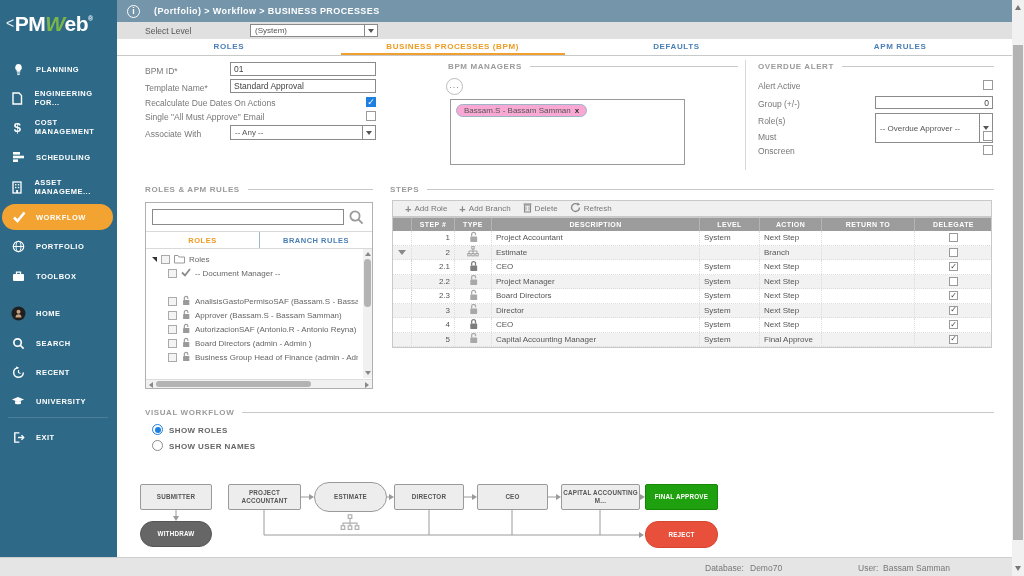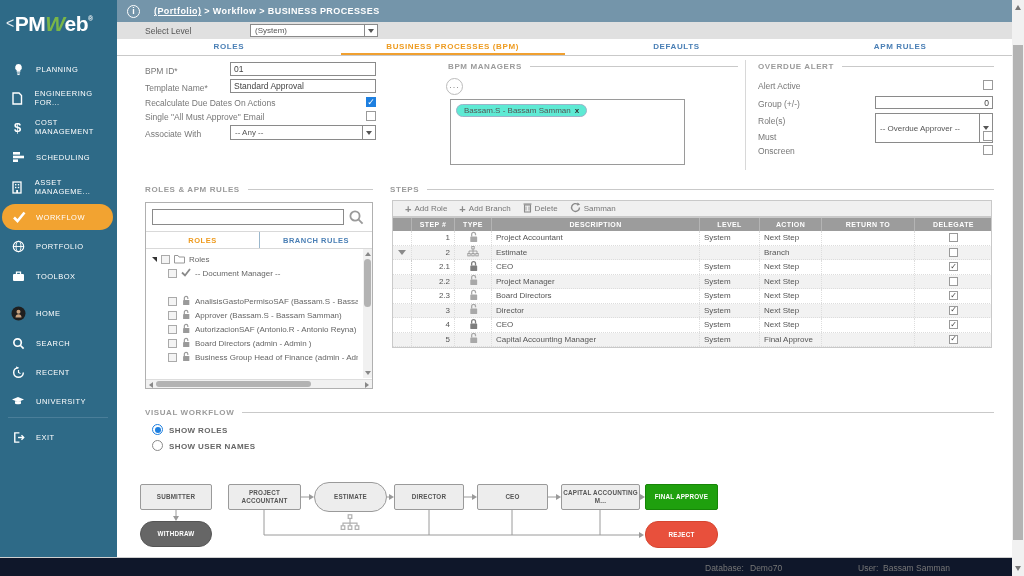--- a/index.html
+++ b/index.html
@@ -8,31 +8,31 @@
   .abs { position:absolute; }
 
   
   .sidebar { position:absolute; left:0; top:0; width:117px; height:557px; background:#2e6a87; }
   .logo { position:absolute; left:6px; top:12px; width:108px; color:#fff; font-size:21px; font-weight:bold; letter-spacing:-0.5px; }
   .logo .chev { font-weight:400; font-size:14px; vertical-align:3px; margin-right:1px; color:#e8eef2; }
   .logo .grn { color:#7ab648; font-style:italic; }
   .logo .reg { font-size:7px; vertical-align:10px; }
   .nav-item { position:absolute; left:0; width:117px; height:24px; display:flex; align-items:center; cursor:pointer; }
   .nav-item .ico { width:36px; display:flex; justify-content:center; align-items:center; }
-  .nav-item .lbl { color:#fff; font-size:7.5px; font-weight:400; letter-spacing:0.5px; }
+  .nav-item .lbl { color:#fff; font-size:7.5px; font-weight:700; letter-spacing:0.5px; }
   .nav-item.active-pill { left:2px; width:111px; background:#f2a331; border-radius:13px; height:26px; }
   .nav-item.active-pill .ico { width:34px; }
   .txt-ico { color:#fff; font-weight:bold; font-size:13px; line-height:1; }
   .nav-div { position:absolute; left:8px; width:100px; border-top:1px solid #577. ; border-top:1px solid #4a7e99; }
 
   
   .topbar { position:absolute; left:117px; top:0; width:895px; height:22px; background:#7495aa; display:flex; align-items:center; color:#fff; }
   .info-circle { width:13px; height:13px; border:1.3px solid #fff; border-radius:50%; font-size:9px; font-weight:bold; display:flex; align-items:center; justify-content:center; margin-left:10px; }
   .crumb { font-size:9px; font-weight:bold; letter-spacing:0.4px; margin-left:14px; }
-  .crumb .u { text-decoration:underline; }
+  .crumb .u { }
   .select-row { position:absolute; left:117px; top:22px; width:895px; height:17px; background:#e0e0e0; display:flex; align-items:center; }
   .select-row .lab { font-size:8.5px; color:#555; margin-left:28px; }
   .fake-select { background:#fff; border:1px solid #8a8a8a; height:13px; display:flex; align-items:center; font-size:8px; color:#555; }
   .fake-select .val { flex:1; padding:0 4px; white-space:nowrap; overflow:hidden; }
   .fake-select .btn { width:13px; border-left:1px solid #8a8a8a; height:100%; display:flex; align-items:center; justify-content:center; }
   .tri-down { width:0; height:0; border-left:3px solid transparent; border-right:3px solid transparent; border-top:4px solid #555; }
   .tabs-row { position:absolute; left:117px; top:39px; width:895px; height:17px; background:#fff; border-bottom:1px solid #c9c9c9; display:flex; }
   .tab { width:25%; display:flex; align-items:center; justify-content:center; font-size:8px; font-weight:600; letter-spacing:0.6px; color:#4a7fb5; cursor:pointer; border-bottom:2px solid transparent; }
   .tab.active { color:#ee9b1f; border-bottom:2px solid #f0a030; }
 
@@ -78,21 +78,21 @@
   .exp-down { width:0; height:0; border-left:4px solid transparent; border-right:4px solid transparent; border-top:5px solid #8a8a8a; margin:auto; }
 
   
   .dnode { position:absolute; background:#ededed; border:1px solid #9a9a9a; color:#555; font-size:6.3px; font-weight:600; letter-spacing:0.2px; display:flex; align-items:center; justify-content:center; text-align:center; border-radius:2px; line-height:1.2; padding:1px; }
   .dnode.green { background:#1fa00e; border-color:#178508; color:#fff; }
   .dnode.red { background:#e8503c; border-color:#d6452f; color:#fff; border-radius:13px; }
   .dnode.dark { background:#666; border-color:#555; color:#fff; border-radius:13px; }
   .dnode.stadium { border-radius:15px; }
 
   
-  .statusbar { position:absolute; left:0; top:557px; width:1012px; height:19px; background:#0f172a; border-top:1px solid #cfcfcf; font-size:8.5px; color:#777; }
+  .statusbar { position:absolute; left:0; top:557px; width:1012px; height:19px; background:#e5e5e5; border-top:1px solid #cfcfcf; font-size:8.5px; color:#777; }
   .vscroll { position:absolute; left:1012px; top:0; width:12px; height:576px; background:#f1f1f1; }
 </style>
 </head>
 <body>
 
 <aside class="sidebar">
   <div class="logo"><span class="chev">&lt;</span><span>PM</span><span class="grn">W</span><span>eb</span><span class="reg">®</span></div>
 
   <div class="nav-item" style="top:57px">
     <span class="ico">
@@ -266,21 +266,21 @@
 </div>
 
 <div class="sec-title abs" style="left:448px;top:62px;width:290px">
     <span>BPM MANAGERS</span>
     <span class="line"></span>
   </div>
 <div class="abs" style="left:446px;top:78px;width:17px;height:17px;border:1px solid #bbb;border-radius:50%;display:flex;align-items:center;justify-content:center;font-size:9px;color:#888;letter-spacing:1px;background:#fff">
     <span style="margin-top:-4px">...</span>
   </div>
 <div class="abs" style="left:450px;top:99px;width:235px;height:66px;border:1px solid #9a9a9a">
-  <span style="position:absolute;left:5px;top:4px;border:1px solid #9ab4c8;border-radius:8px;padding:1px 7px;font-size:8px;color:#555;display:inline-flex;align-items:center;background:#5eead4">
+  <span style="position:absolute;left:5px;top:4px;border:1px solid #9ab4c8;border-radius:8px;padding:1px 7px;font-size:8px;color:#555;display:inline-flex;align-items:center;background:#f9a8d4">
       <span>Bassam.S - Bassam Samman</span>
       <b style="margin-left:4px;color:#333">x</b>
     </span>
 </div>
 
 <div class="abs" style="left:745px;top:60px;height:110px;border-left:1px solid #d8d8d8"></div>
 
 <div class="sec-title abs" style="left:758px;top:62px;width:236px">
     <span>OVERDUE ALERT</span>
     <span class="line"></span>
@@ -412,21 +412,21 @@
           <line x1="3" y1="4.5" x2="3" y2="8.5" stroke="#8a8a8a" stroke-width="0.8"></line>
           <line x1="6" y1="4.5" x2="6" y2="8.5" stroke="#8a8a8a" stroke-width="0.8"></line>
         </svg></span>
       <span>Delete</span>
     </span>
   <span class="tool">
       <span><svg width="11" height="11" viewBox="0 0 12 12">
           <path d="M10.3 6A4.3 4.3 0 1 1 8.6 2.6" fill="none" stroke="#8a8a8a" stroke-width="1.5"></path>
           <path d="M8.2 0.6 11 2.8 7.8 4Z" fill="#8a8a8a"></path>
         </svg></span>
-      <span>Samman</span>
+      <span>Refresh</span>
     </span>
 </div>
 <div class="thead" style="left:392px;top:217px;width:600px">
   <div class="c w0"></div>
   <div class="c w1">STEP #</div>
   <div class="c w2">TYPE</div>
   <div class="c w3">DESCRIPTION</div>
   <div class="c w4">LEVEL</div>
   <div class="c w5">ACTION</div>
   <div class="c w6">RETURN TO</div>

